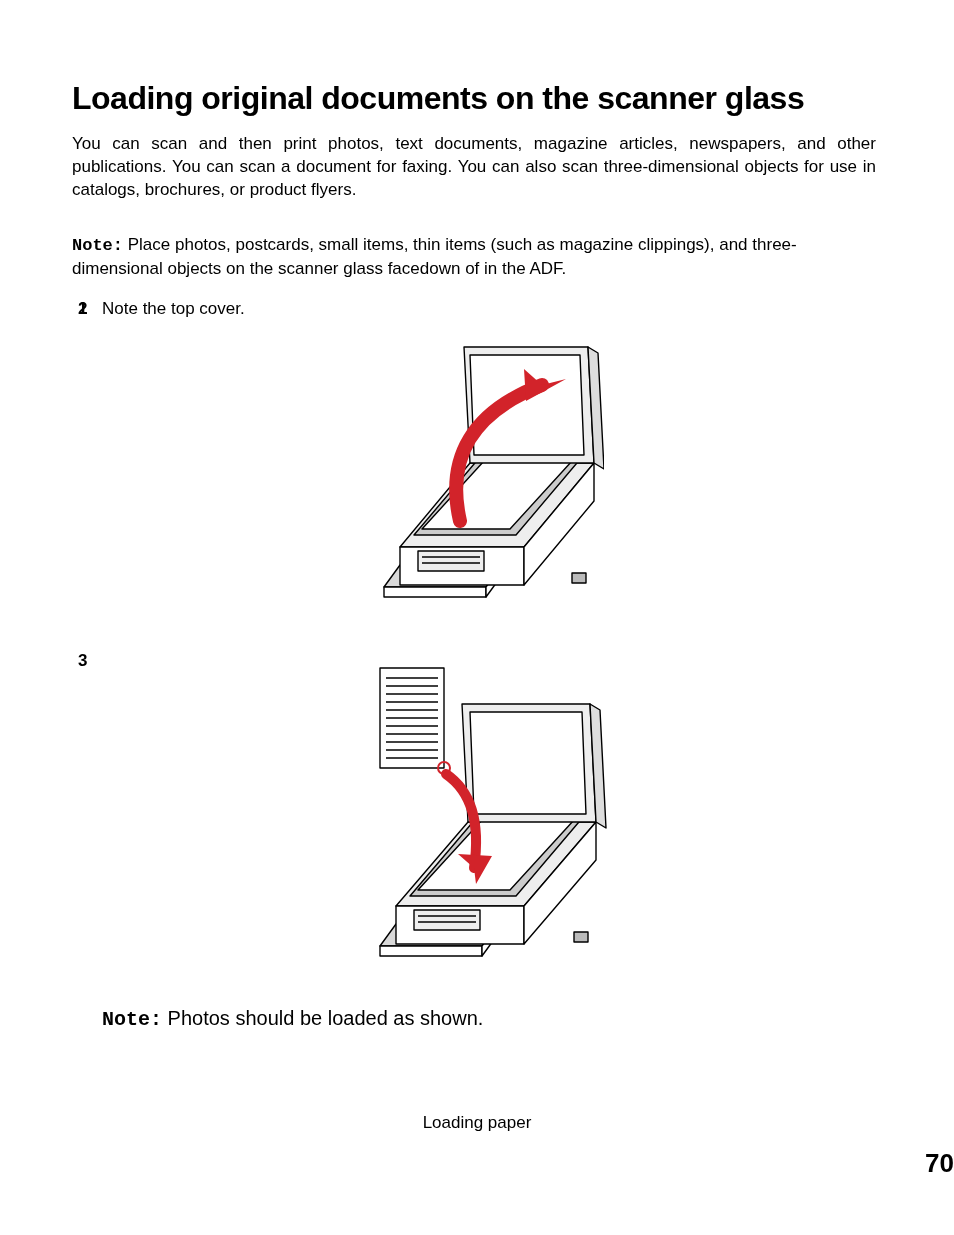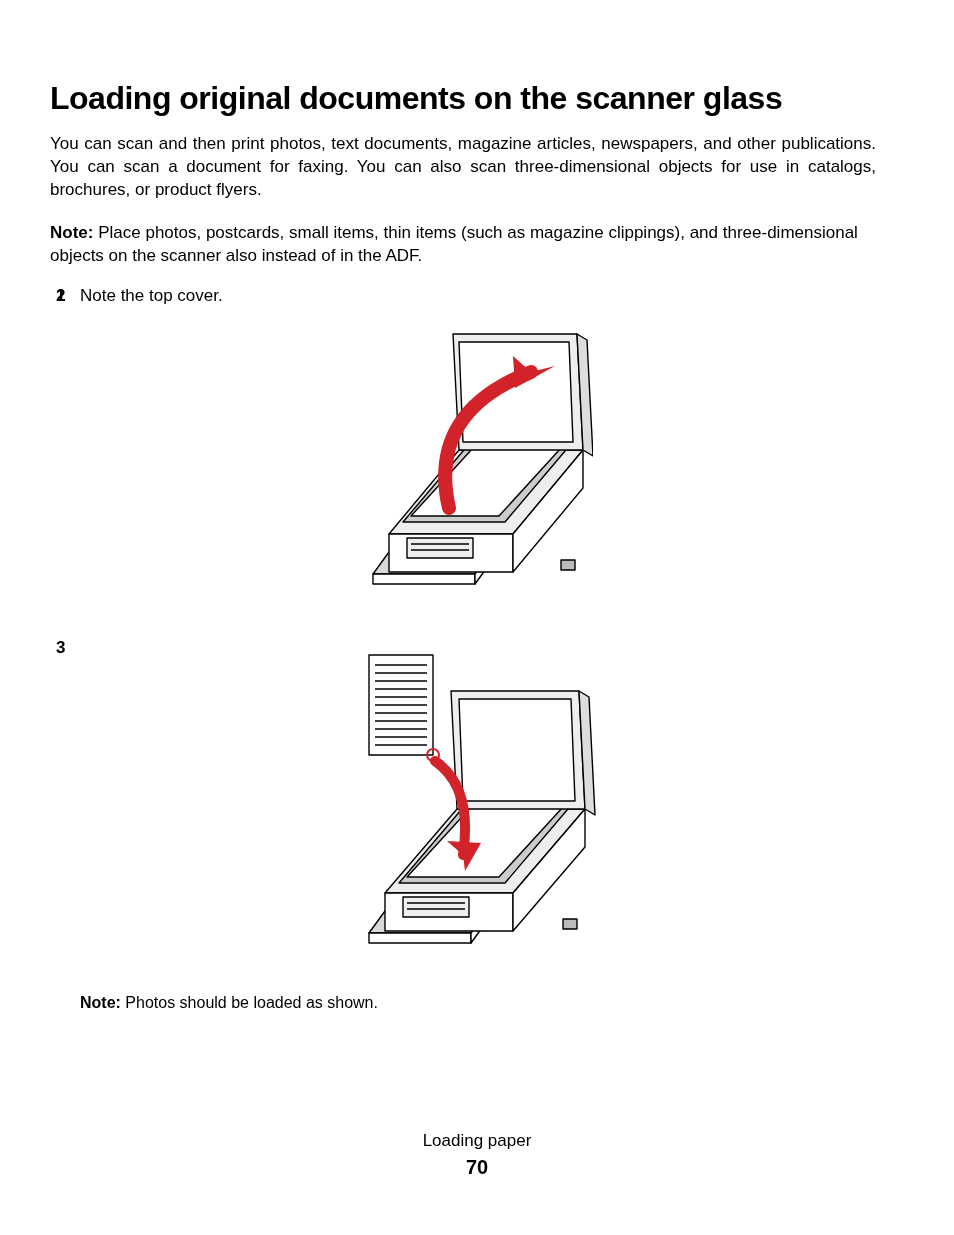--- a/index.html
+++ b/index.html
@@ -6,43 +6,44 @@
     margin: 0;
     padding: 0;
     background: #fff;
     font-family: "Segoe UI", "Helvetica Neue", Arial, sans-serif;
     color: #000;
   }
   .page {
     width: 954px;
     height: 1215px;
     box-sizing: border-box;
-    padding: 80px 78px 40px 50px;
+    padding: 80px 78px 40px 72px;
     position: relative;
   }
   h1 {
     font-size: 32px;
     font-weight: 700;
     margin: 0 0 16px 0;
     letter-spacing: -0.5px;
     line-height: 1.15;
   }
   p.intro {
     font-size: 17px;
     line-height: 1.35;
-    margin: 0 0 20px 0;
+    margin: 0 0 32px 0;
     text-align: justify;
   }
   p.note {
     font-size: 17px;
     line-height: 1.35;
     margin: 0 0 18px 0;
   }
   p.note .notelabel, p.subnote .notelabel {
     font-weight: 700;
+    font-family: Liberation Mono, monospace;
   }
   ol.steps {
     list-style: none;
     margin: 0;
     padding: 0 0 0 30px;
   }
   ol.steps li {
     font-size: 17px;
     line-height: 1.35;
     margin-bottom: 10px;
@@ -56,52 +57,53 @@
   }
   .figure {
     width: 100%;
     text-align: center;
     margin: 14px 0 18px 0;
   }
   .figure svg {
     display: inline-block;
   }
   p.subnote {
-    font-size: 16px;
+    font-size: 20px;
     line-height: 1.35;
     margin: 8px 0 0 28px;
   }
   .footer {
     position: absolute;
     left: 0;
     right: 0;
     bottom: 36px;
     text-align: center;
   }
   .footer .sec {
     font-size: 17px;
     font-weight: 400;
-    margin-bottom: 5px;
+    margin-bottom: 15px;
   }
   .footer .pg {
-    font-size: 20px;
-    font-weight: 700;
+    font-size: 26px;
+    font-weight: 700;
+    text-align: right;
   }
 </style>
 </head>
 <body>
 
 <div class="page">
 
   <h1>Loading original documents on the scanner glass</h1>
 
   <p class="intro">You can scan and then print photos, text documents, magazine articles, newspapers, and other publications. You can scan a document for faxing. You can also scan three-dimensional objects for use in catalogs, brochures, or product flyers.</p>
 
   <p class="note">
-    <span class="notelabel">Note:</span><span> Place photos, postcards, small items, thin items (such as magazine clippings), and three-dimensional objects on the scanner also instead of in the ADF.</span>
+    <span class="notelabel">Note:</span><span> Place photos, postcards, small items, thin items (such as magazine clippings), and three-dimensional objects on the scanner glass facedown of in the ADF.</span>
   </p>
 
   <ol class="steps">
     <li>
       <span class="num">1</span>
     </li>
     <li>
       <span class="num">2</span>
       <span>Note the top cover.</span>
 

